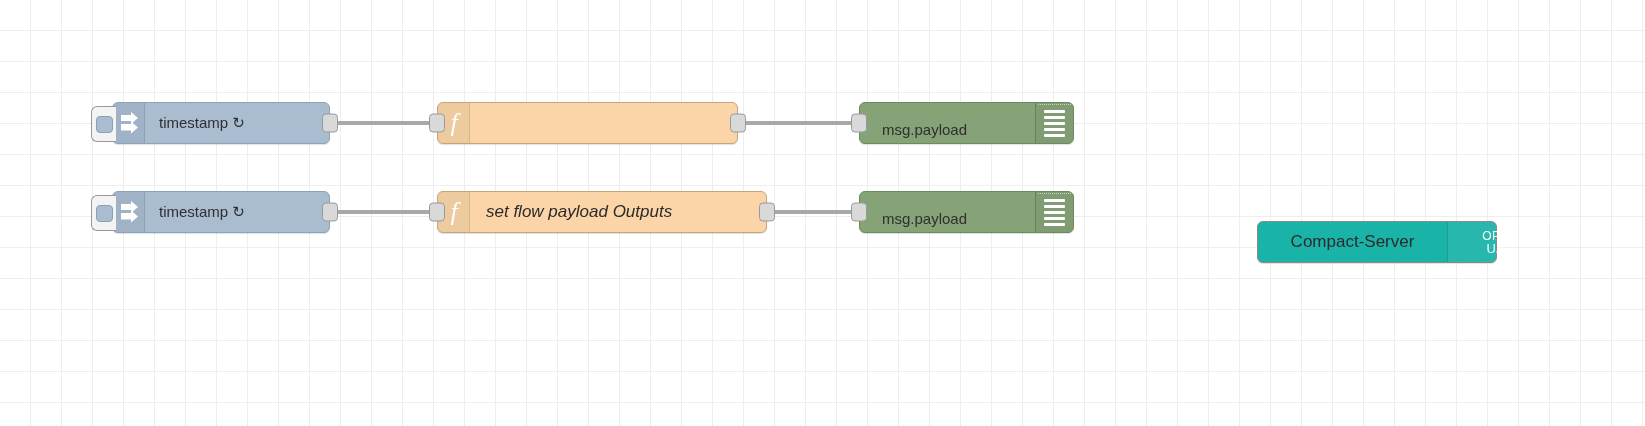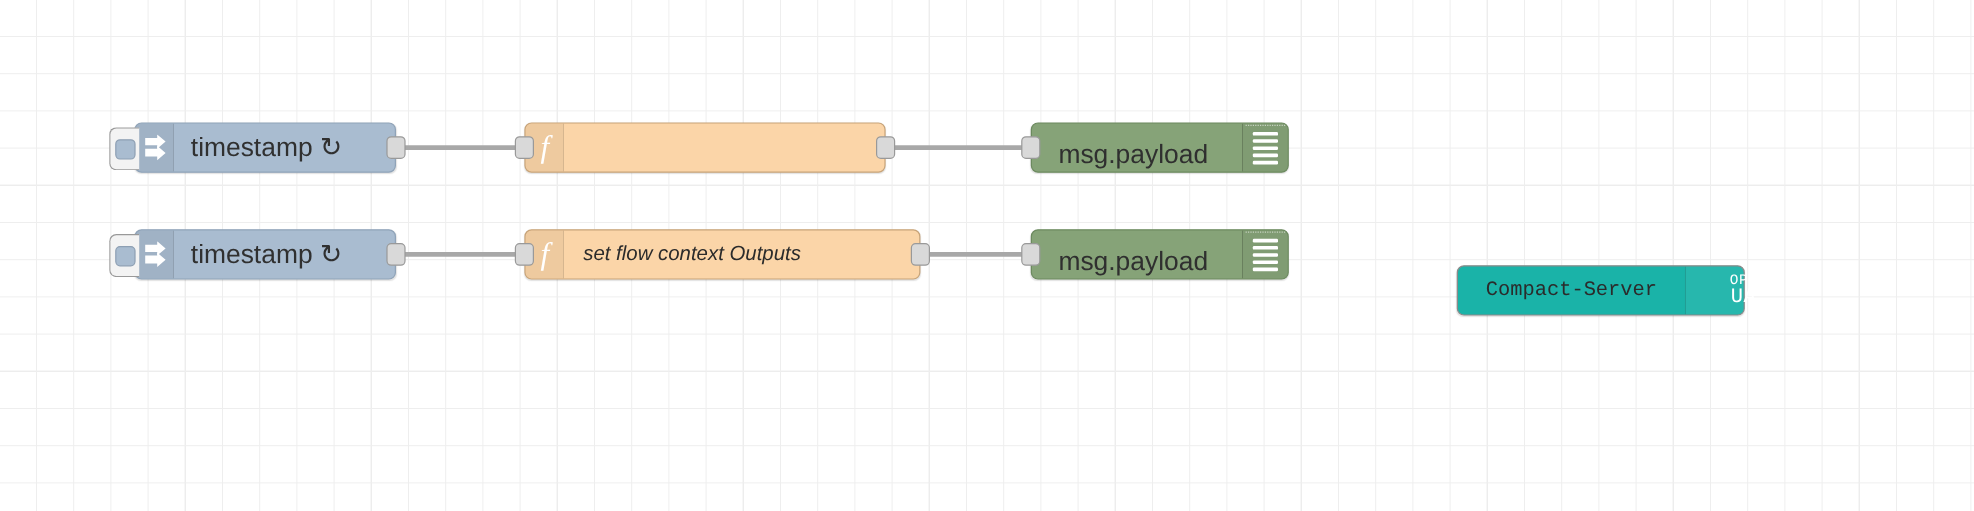--- a/index.html
+++ b/index.html
@@ -49,21 +49,21 @@
     align-items: stretch;
     box-shadow: 0 1px 1px rgba(0,0,0,0.12);
     overflow: visible;
   }
 
   .node-label {
     flex: 1;
     display: flex;
     align-items: center;
     justify-content: center;
-    font-size: 22px;
+    font-size: 15px;
     color: #303030;
     white-space: nowrap;
     padding: 0 10px;
   }
 
   
   .node-inject {
     background: #a9bcd0;
     border-color: #8fa3b8;
   }
@@ -191,21 +191,21 @@
     line-height: 1.0;
     padding-left: 48px;
   }
   .opcua-badge .b1 {
     font-size: 12px;
     color: #ffffff;
     letter-spacing: 0.5px;
     font-weight: 400;
   }
   .opcua-badge .b2 {
-    font-size: 17px;
+    font-size: 13px;
     color: #ffffff;
     letter-spacing: 0.5px;
     font-weight: 400;
   }
 
   
   .port {
     position: absolute;
     width: 16px;
     height: 19px;
@@ -288,40 +288,40 @@
     <div class="port port-out"></div>
   </div>
 
   <div class="node node-function" style="left:437px; top:191px; width:330px;">
     <div class="port port-in"></div>
     <div class="node-icon">
       <svg width="22" height="28" viewBox="0 0 22 28">
         <text x="11" y="22" text-anchor="middle" font-family="&quot;Liberation Serif&quot;, serif" font-size="26" font-style="italic" fill="#ffffff">f</text>
       </svg>
     </div>
-    <div class="node-label func-label">set flow context Outputs</div>
+    <div class="node-label func-label">set flow payload Outputs</div>
     <div class="port port-out"></div>
   </div>
 
   <div class="node node-debug" style="left:859px; top:191px; width:215px;">
     <div class="port port-in"></div>
     <div class="node-label debug-label">msg.payload</div>
     <div class="debug-button">
       <div class="debug-burger">
         <span></span>
           <span></span>
           <span></span>
           <span></span>
           <span></span>
       </div>
     </div>
     <div class="debug-tab"></div>
   </div>
 
-  <div class="node node-opcua" style="left:1214px; top:221px; width:240px;font-family:Liberation Mono, monospace;">
+  <div class="node node-opcua" style="left:1257px; top:221px; width:240px;">
     <div class="node-label opcua-label">Compact-Server</div>
     <div class="opcua-badge">
       <div class="b1">OPC</div>
       <div class="b2">UA</div>
     </div>
   </div>
 
 </div>
 
 </body></html>

